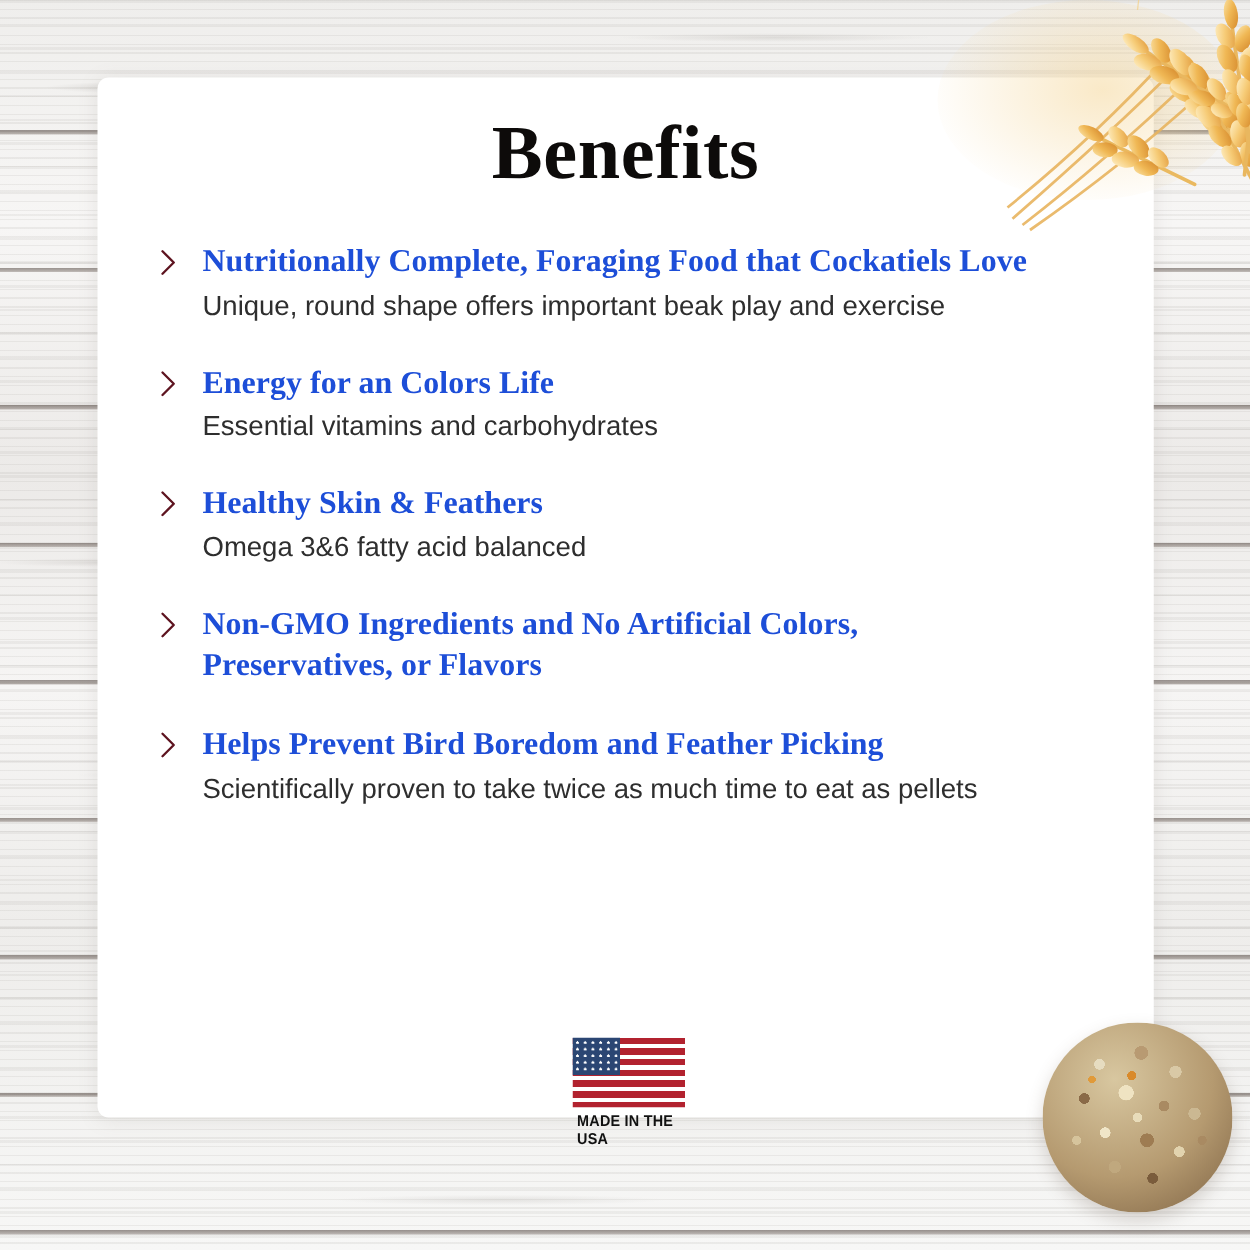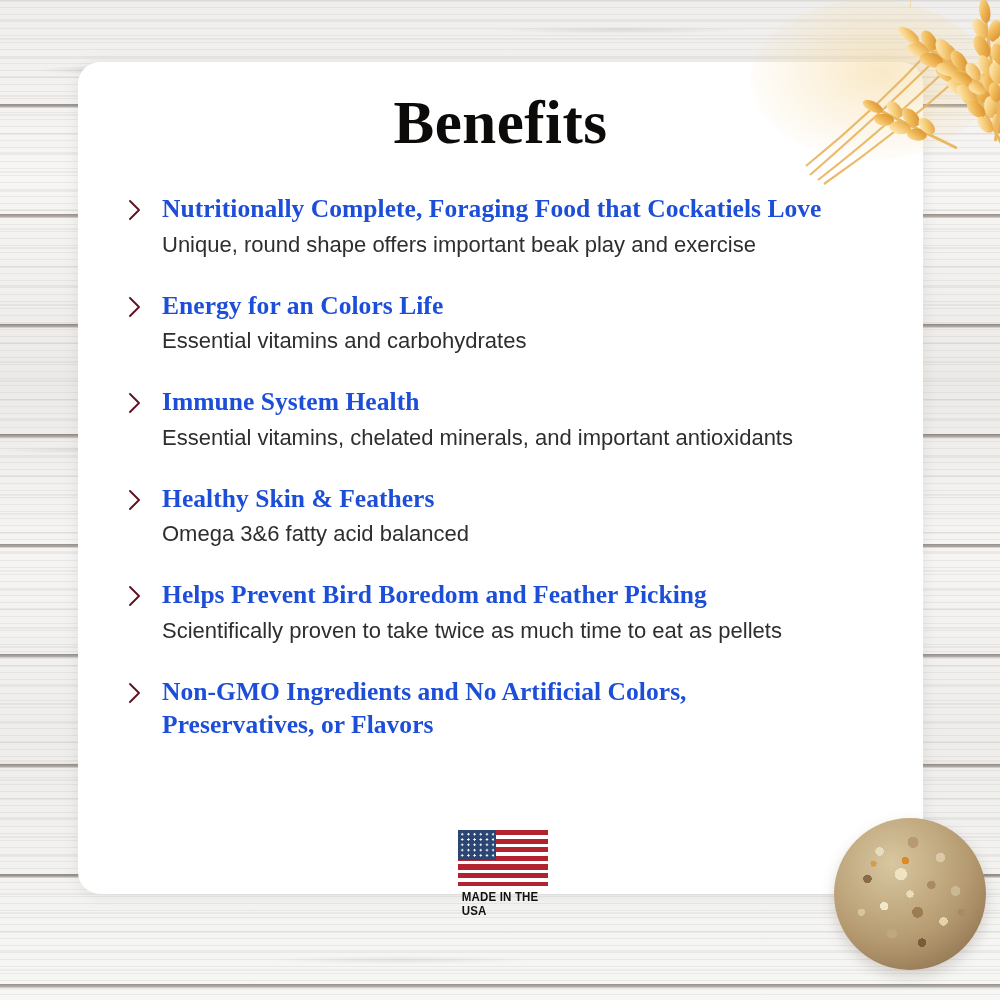--- a/index.html
+++ b/index.html
@@ -69,21 +69,21 @@
   }
 
   
   .card {
     position: absolute;
     left: 78px;
     top: 62px;
     width: 845px;
     height: 832px;
     background: #ffffff;
-    border-radius: 22px;
+    border-radius: 9px;
     box-shadow: 0 2px 16px rgba(120,115,110,0.13);
   }
 
   
   .title {
     position: absolute;
     left: 0;
     right: 0;
     top: 30px;
     text-align: center;
@@ -257,58 +257,49 @@
       <div class="item">
         <span class="chev">
           <svg viewBox="0 0 16 22" width="16" height="22" aria-hidden="true">
             <path d="M3 2 L12 11 L3 20" fill="none" stroke="currentColor" stroke-width="1.9" stroke-linecap="round" stroke-linejoin="round"></path>
           </svg>
         </span>
         <p class="item-title">Energy for an Colors Life</p>
         <p class="item-sub">Essential vitamins and carbohydrates</p>
       </div>
 
-      <div class="item">
-        <span class="chev">
-          <svg viewBox="0 0 16 22" width="16" height="22" aria-hidden="true">
-            <path d="M3 2 L12 11 L3 20" fill="none" stroke="currentColor" stroke-width="1.9" stroke-linecap="round" stroke-linejoin="round"></path>
-          </svg>
-        </span>
-        <p class="item-title">Immune System Health</p>
-        <p class="item-sub">Essential vitamins, chelated minerals, and important antioxidants</p>
-      </div>
 
       <div class="item">
         <span class="chev">
           <svg viewBox="0 0 16 22" width="16" height="22" aria-hidden="true">
             <path d="M3 2 L12 11 L3 20" fill="none" stroke="currentColor" stroke-width="1.9" stroke-linecap="round" stroke-linejoin="round"></path>
           </svg>
         </span>
         <p class="item-title">Healthy Skin &amp; Feathers</p>
         <p class="item-sub">Omega 3&amp;6 fatty acid balanced</p>
       </div>
 
       <div class="item">
         <span class="chev">
           <svg viewBox="0 0 16 22" width="16" height="22" aria-hidden="true">
             <path d="M3 2 L12 11 L3 20" fill="none" stroke="currentColor" stroke-width="1.9" stroke-linecap="round" stroke-linejoin="round"></path>
           </svg>
         </span>
-        <p class="item-title">Helps Prevent Bird Boredom and Feather Picking</p>
-        <p class="item-sub">Scientifically proven to take twice as much time to eat as pellets</p>
+        <p class="item-title" style="max-width:600px">Non-GMO Ingredients and No Artificial Colors, Preservatives, or Flavors</p>
+
       </div>
 
       <div class="item">
         <span class="chev">
           <svg viewBox="0 0 16 22" width="16" height="22" aria-hidden="true">
             <path d="M3 2 L12 11 L3 20" fill="none" stroke="currentColor" stroke-width="1.9" stroke-linecap="round" stroke-linejoin="round"></path>
           </svg>
         </span>
-        <p class="item-title" style="max-width:600px">Non-GMO Ingredients and No Artificial Colors, Preservatives, or Flavors</p>
-
+        <p class="item-title">Helps Prevent Bird Boredom and Feather Picking</p>
+        <p class="item-sub">Scientifically proven to take twice as much time to eat as pellets</p>
       </div>
 
     </div>
 
     <div class="usa-badge">
       <div class="flag">
         <div class="stripes"></div>
         <div class="canton">
           <div class="stars"></div>
         </div>

